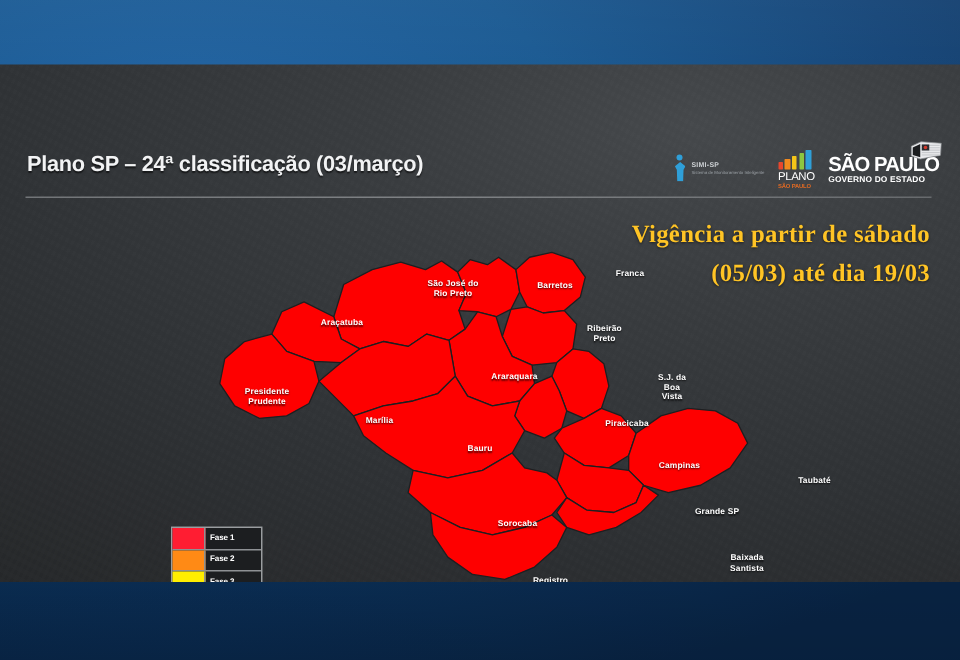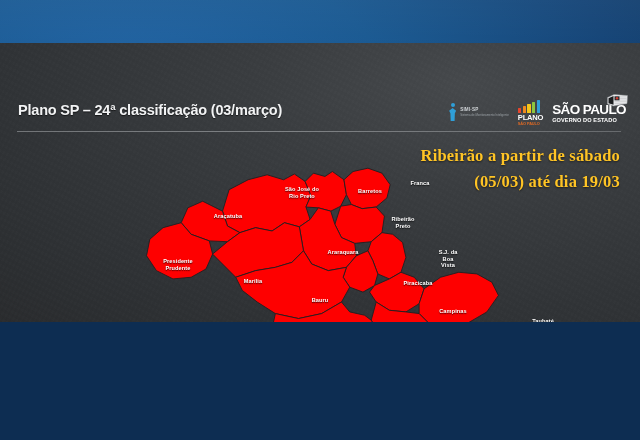--- a/index.html
+++ b/index.html
@@ -1,21 +1,21 @@
 <!DOCTYPE html>
 <html><head>
 <meta charset="utf-8">
 <style>
   html,body{margin:0;padding:0;}
   body{
     width:640px;height:440px;overflow:hidden;
     font-family:"Liberation Sans",sans-serif;
     background:#0d2d52;
   }
-  #stage{position:relative;width:640px;height:322px;overflow:hidden;}
+  #stage{position:relative;width:640px;height:440px;overflow:hidden;}
 
   
   .backdrop{
     position:absolute;inset:0;
     background:
       radial-gradient(120% 90% at 20% 18%, #1b5fa0 0%, #14558f 32%, #0f4074 62%, #0a2b52 100%);
   }
   .backdrop:after{
     content:"";position:absolute;inset:0;
     background:linear-gradient(180deg, rgba(255,255,255,.06) 0%, rgba(0,0,0,0) 28%, rgba(0,0,0,.25) 100%);
@@ -56,21 +56,21 @@
   .simi-mark .sm-head{position:absolute;left:2.5px;top:0;width:4px;height:4px;border-radius:50%;background:#2f9fd8;}
   .simi-mark .sm-body{position:absolute;left:1px;top:5px;width:7px;height:13px;background:#2f9fd8;
     clip-path:polygon(50% 0,100% 22%,82% 40%,78% 100%,22% 100%,18% 40%,0 22%);}
   .simi-txt{display:flex;flex-direction:column;justify-content:center;}
   .simi-txt .st1{font-size:4.6px;font-weight:bold;color:#cfd3d6;letter-spacing:.2px;line-height:1;}
   .simi-txt .st2{font-size:2.9px;color:#9aa0a5;line-height:1.22;margin-top:1px;}
 
   .logo-plano{display:flex;flex-direction:column;align-items:flex-start;}
   .plano-bars{display:flex;align-items:flex-end;gap:1.3px;height:13px;}
   .plano-bars i{width:3.4px;display:block;border-radius:.5px;}
-  .plano-name{font-size:7.6px;font-weight:bold;color:#ffffff;letter-spacing:-.25px;line-height:1;margin-top:1px;}
+  .plano-name{font-size:7.6px;font-weight:normal;color:#ffffff;letter-spacing:-.25px;line-height:1;margin-top:1px;}
   .plano-sub{font-size:3.9px;font-weight:bold;color:#e06a24;letter-spacing:-.1px;line-height:1;margin-top:.5px;}
 
   .logo-sp{display:flex;flex-direction:column;align-items:flex-start;position:relative;}
   .sp-flag{position:absolute;right:-2px;top:-9px;width:21px;height:13px;}
   .sp-name{font-size:13.5px;font-weight:bold;color:#ffffff;letter-spacing:-.6px;line-height:1;white-space:nowrap;}
   .sp-sub{font-size:5.6px;font-weight:bold;color:#ffffff;letter-spacing:.1px;line-height:1;margin-top:1.5px;white-space:nowrap;}
 
   
   .vigencia{
     position:absolute;right:20px;top:100px;width:270px;text-align:right;
@@ -159,21 +159,21 @@
           <rect x="15" y="4.6" width="10" height="8" fill="#2a2c2f"></rect>
           <circle cx="20" cy="8.6" r="2.4" fill="#d23a2c"></circle>
         </svg>
         <div class="sp-name">SÃO PAULO</div>
         <div class="sp-sub">GOVERNO DO ESTADO</div>
       </div>
 
     </div>
 
     <div class="vigencia">
-      <div>Ribeirão a partir de sábado</div>
+      <div>Vigência a partir de sábado</div>
       <div>(05/03) até dia 19/03</div>
     </div>
 
     <div class="map">
       <svg viewBox="0 0 460 300">
         <g>
           <path class="map-region" d="M112 60 L120 34 L143 22 L166 16 L186 22 L199 15 L212 24 L219 41 L213 55 L218 70 L205 79 L187 74 L172 84 L152 80 L133 86 L118 78 Z"></path>
           <path class="map-region" d="M219 41 L212 24 L222 14 L236 18 L245 12 L259 22 L262 40 L255 54 L243 60 L228 56 L213 55 Z"></path>
           <path class="map-region" d="M262 40 L259 22 L270 12 L288 8 L305 14 L315 28 L311 44 L298 55 L281 57 L268 52 Z"></path>
           <path class="map-region" d="M112 60 L118 78 L133 86 L118 97 L96 96 L74 88 L62 74 L70 56 L88 48 Z"></path>

